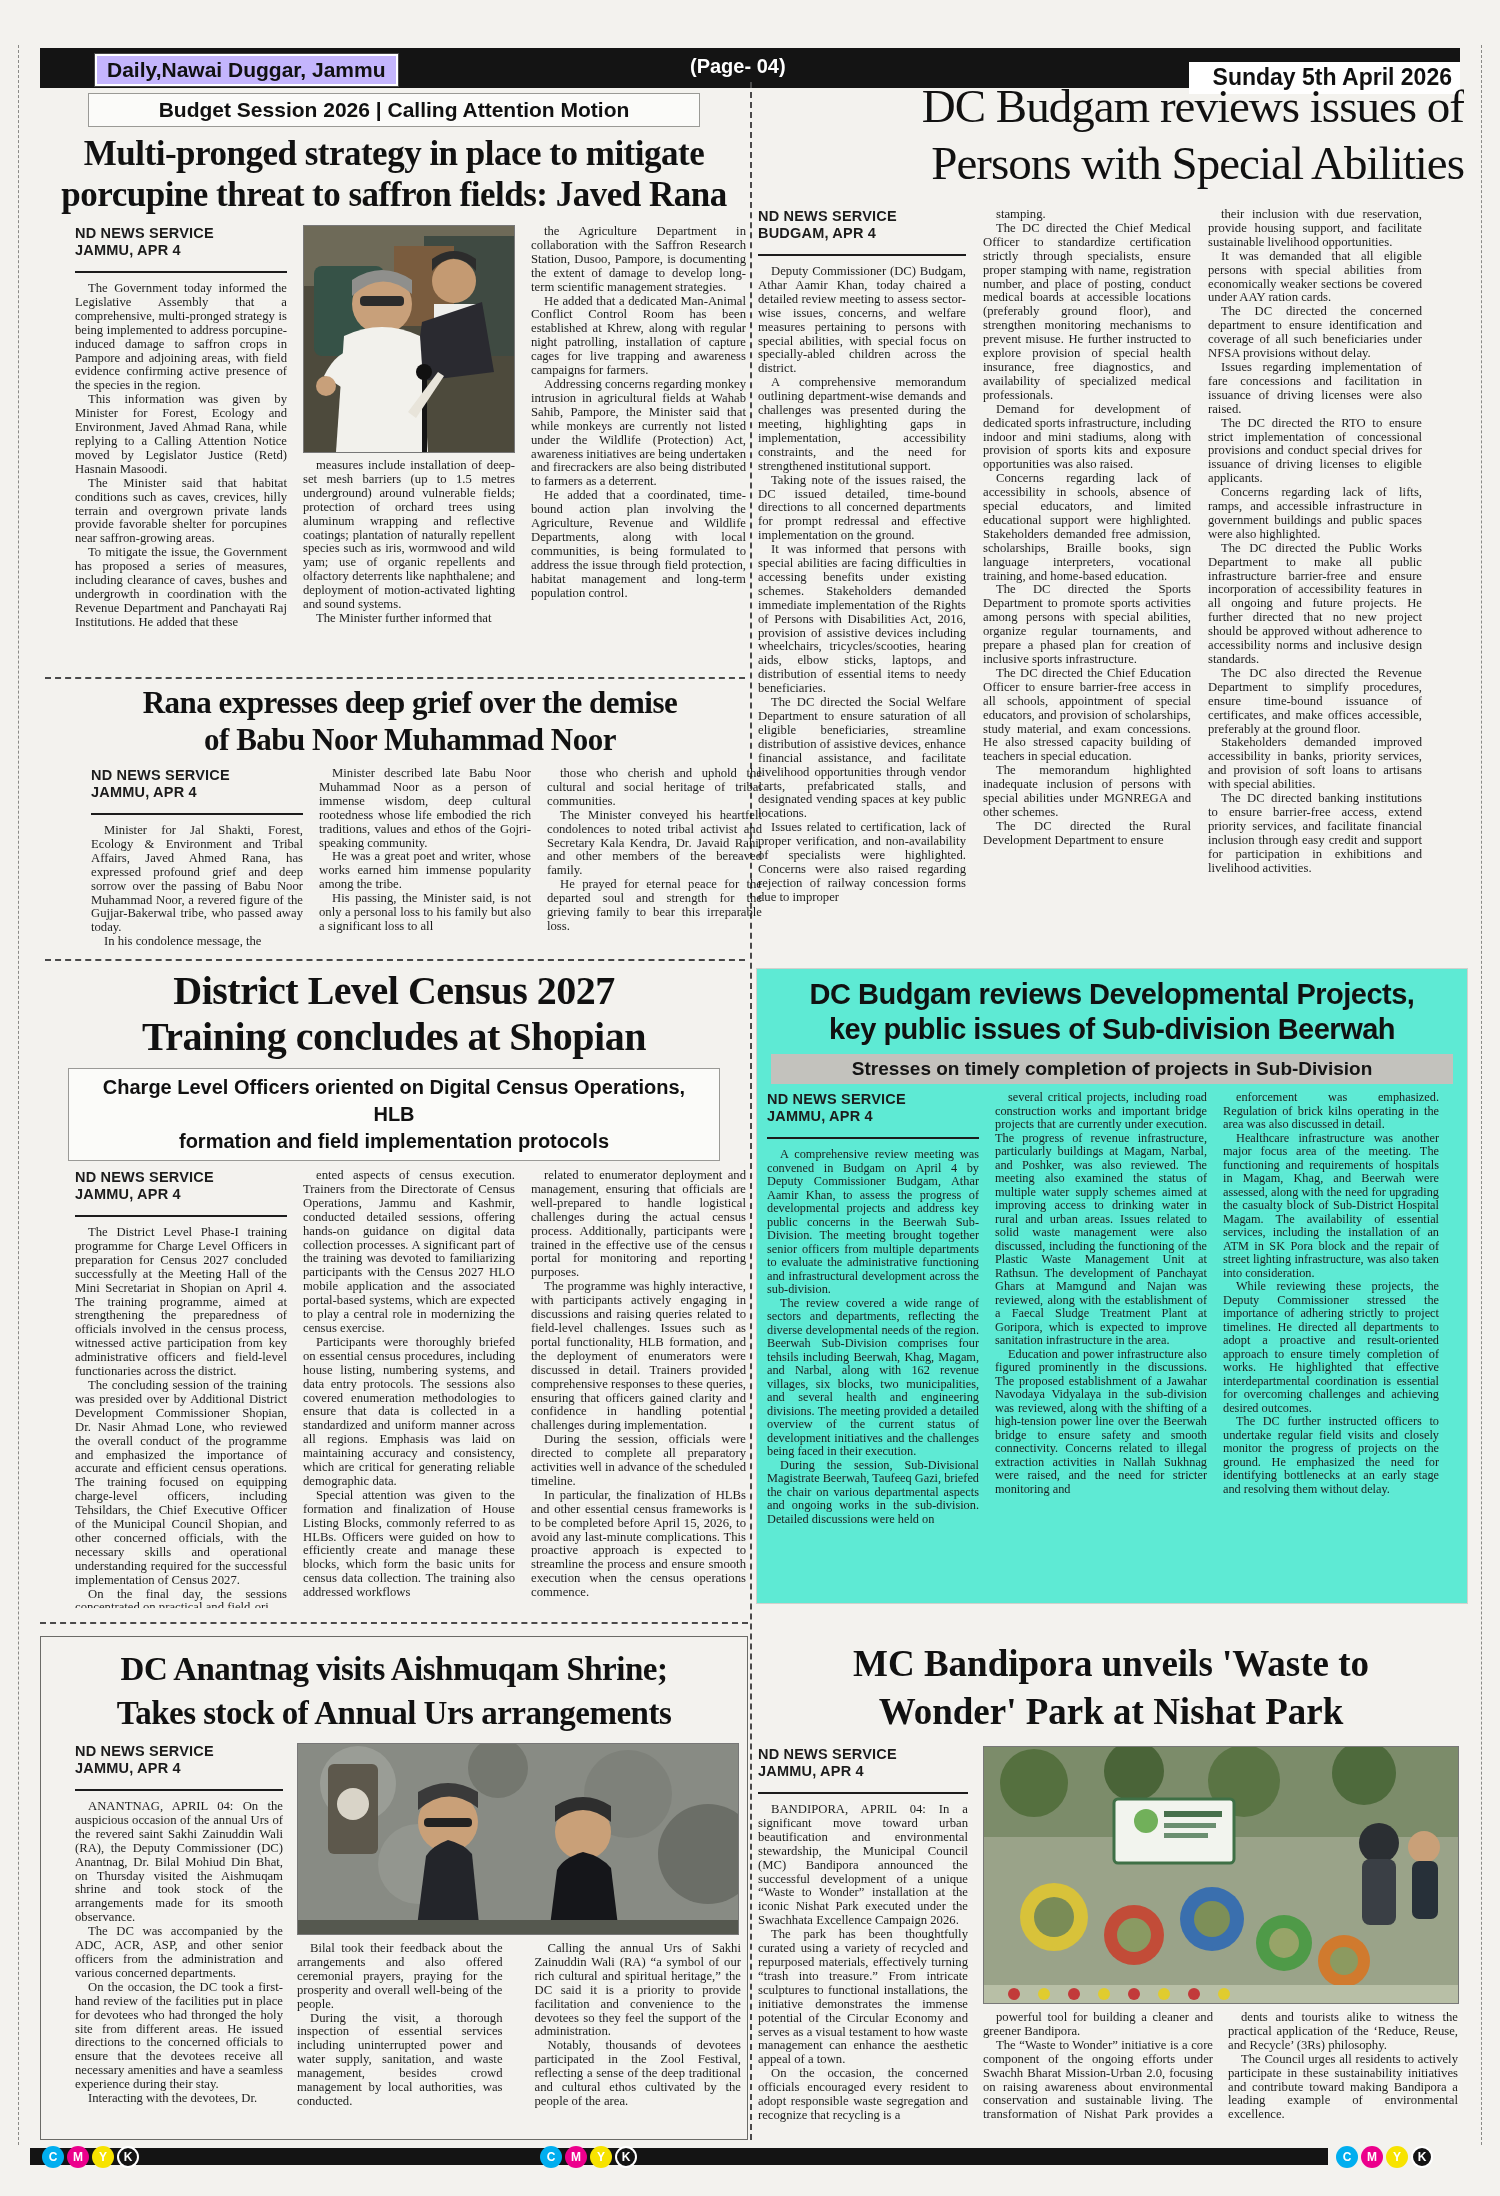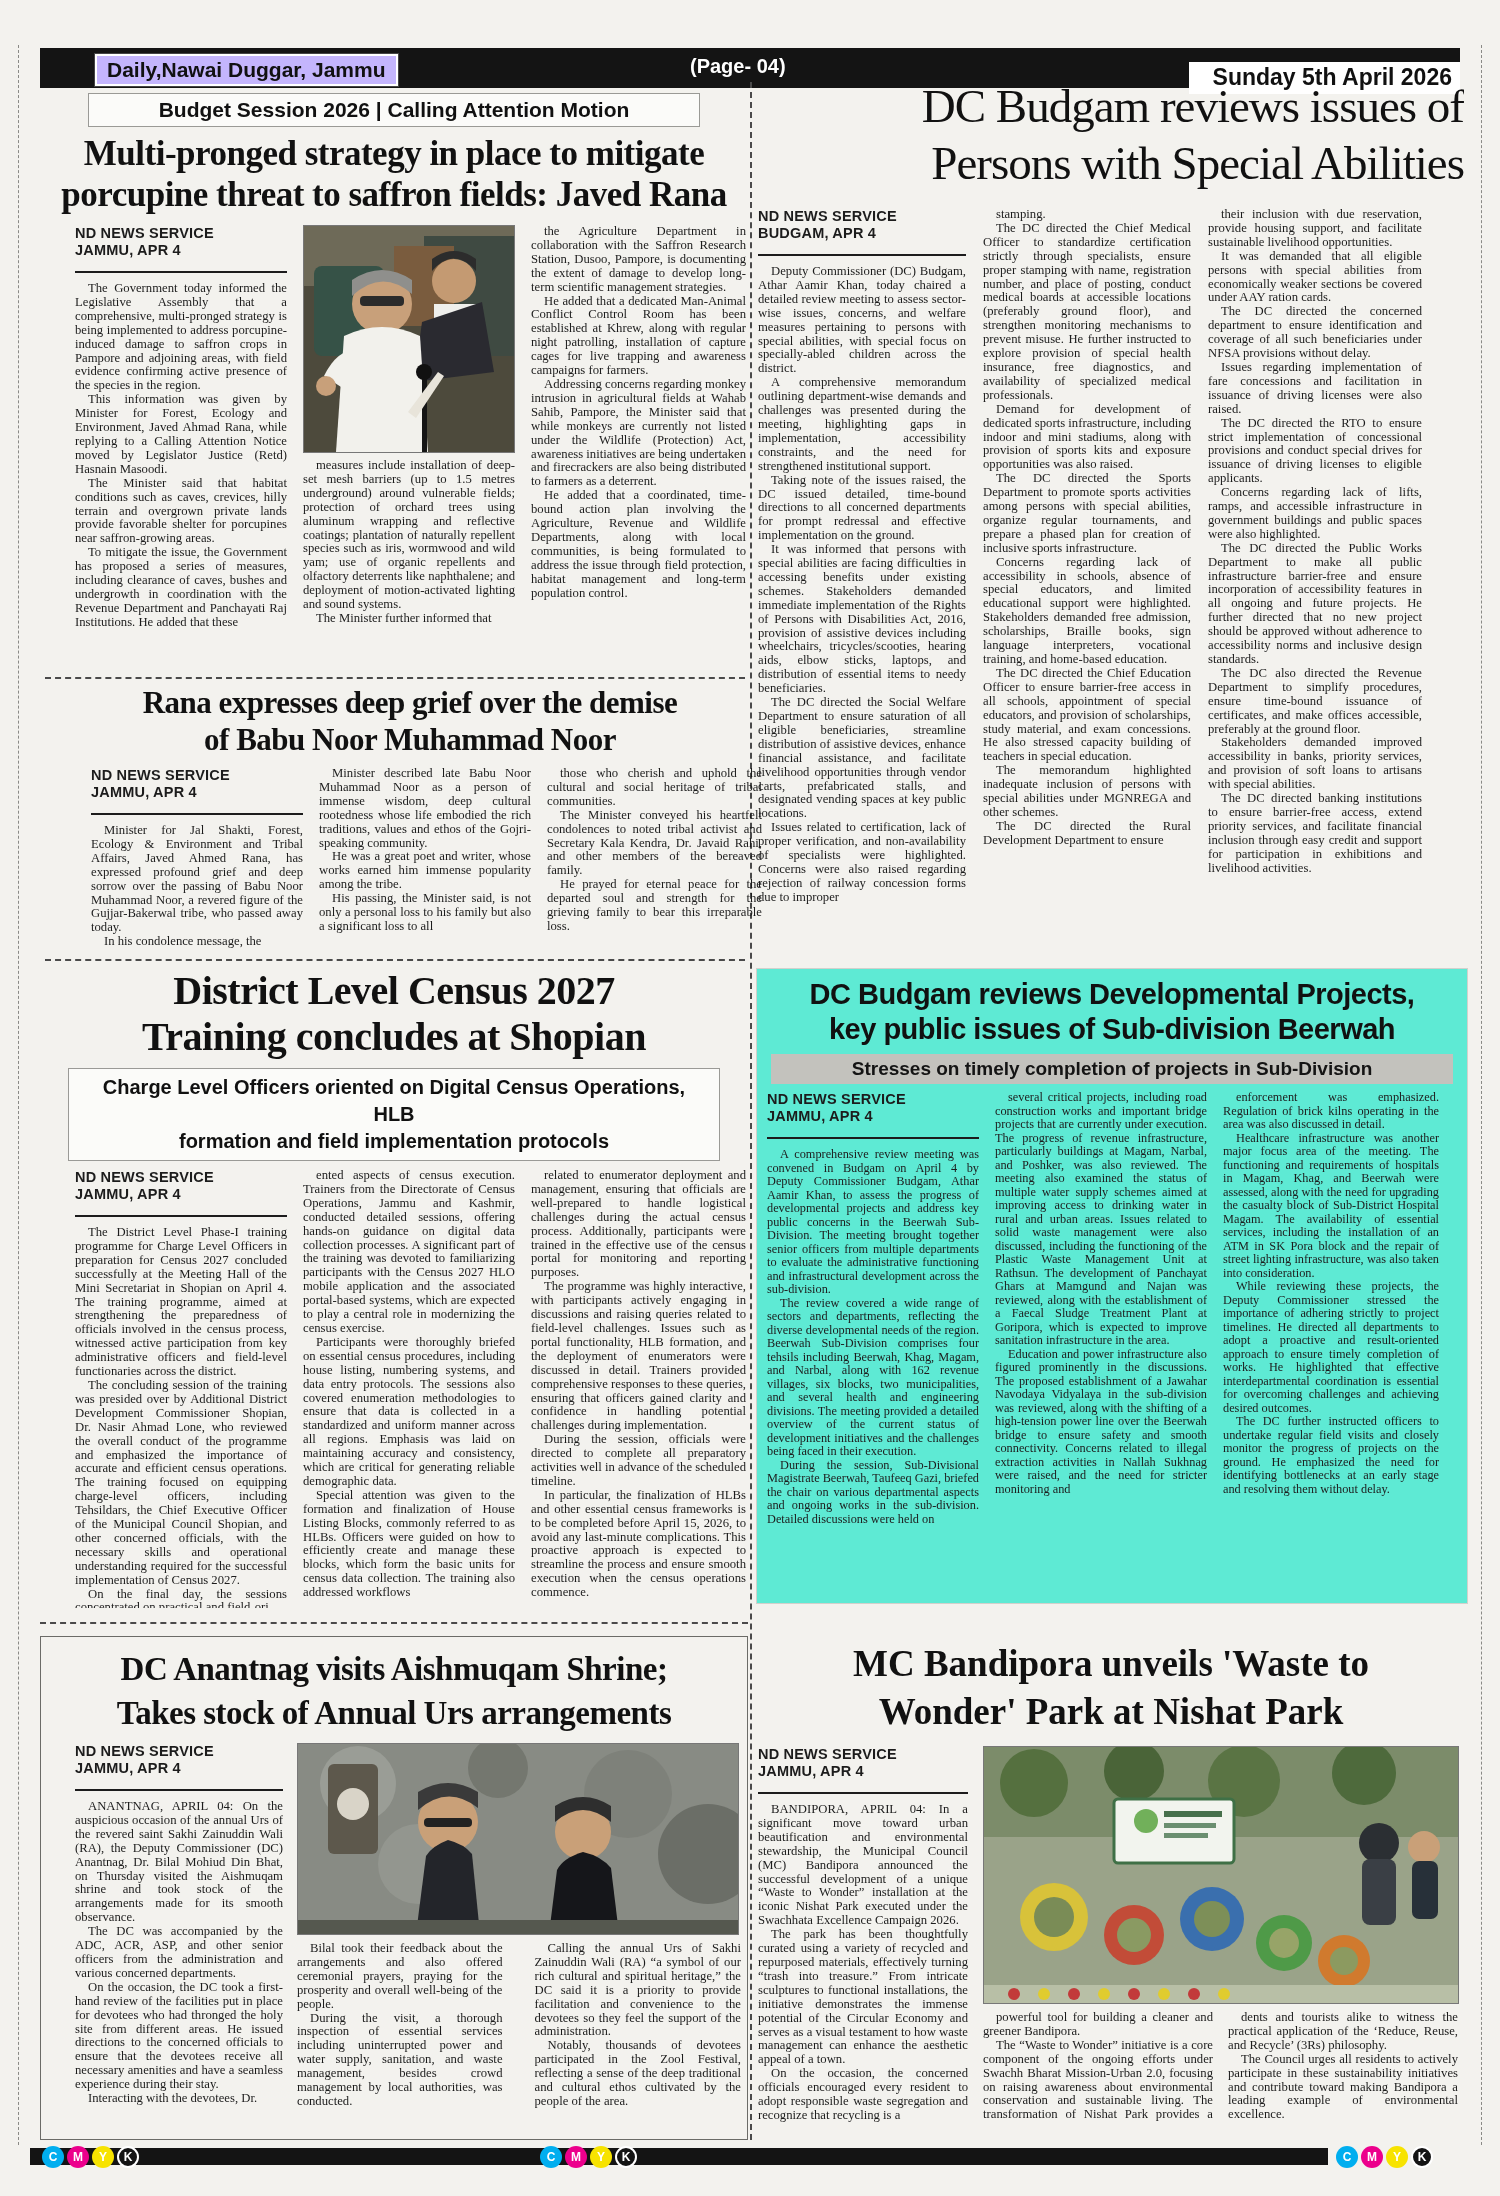--- a/index.html
+++ b/index.html
@@ -129,22 +129,22 @@
           <p>It was informed that persons with special abilities are facing difficulties in accessing benefits under existing schemes. Stakeholders demanded immediate implementation of the Rights of Persons with Disabilities Act, 2016, provision of assistive devices including wheelchairs, tricycles/scooties, hearing aids, elbow sticks, laptops, and distribution of essential items to needy beneficiaries.</p>
           <p>The DC directed the Social Welfare Department to ensure saturation of all eligible beneficiaries, streamline distribution of assistive devices, enhance financial assistance, and facilitate livelihood opportunities through vendor carts, prefabricated stalls, and designated vending spaces at key public locations.</p>
           <p>Issues related to certification, lack of proper verification, and non-availability of specialists were highlighted. Concerns were also raised regarding rejection of railway concession forms due to improper</p>
         </div>
     </div>
     <div class="clip" style="width:208px;height:738px">
       <div class="paras bodytext">
           <p>stamping.</p>
           <p>The DC directed the Chief Medical Officer to standardize certification strictly through specialists, ensure proper stamping with name, registration number, and place of posting, conduct medical boards at accessible locations (preferably ground floor), and strengthen monitoring mechanisms to prevent misuse. He further instructed to explore provision of special health insurance, free diagnostics, and availability of specialized medical professionals.</p>
           <p>Demand for development of dedicated sports infrastructure, including indoor and mini stadiums, along with provision of sports kits and exposure opportunities was also raised.</p>
+          <p>Concerns regarding lack of accessibility in schools, absence of special educators, and limited educational support were highlighted. Stakeholders demanded free admission, scholarships, Braille books, sign language interpreters, vocational training, and home-based education.</p>
           <p>The DC directed the Sports Department to promote sports activities among persons with special abilities, organize regular tournaments, and prepare a phased plan for creation of inclusive sports infrastructure.</p>
-          <p>Concerns regarding lack of accessibility in schools, absence of special educators, and limited educational support were highlighted. Stakeholders demanded free admission, scholarships, Braille books, sign language interpreters, vocational training, and home-based education.</p>
           <p>The DC directed the Chief Education Officer to ensure barrier-free access in all schools, appointment of special educators, and provision of scholarships, study material, and exam concessions. He also stressed capacity building of teachers in special education.</p>
           <p>The memorandum highlighted inadequate inclusion of persons with special abilities under MGNREGA and other schemes.</p>
           <p>The DC directed the Rural Development Department to ensure</p>
         </div>
     </div>
     <div class="clip" style="width:214px;height:738px">
       <div class="paras bodytext">
           <p>their inclusion with due reservation, provide housing support, and facilitate sustainable livelihood opportunities.</p>
           <p>It was demanded that all eligible persons with special abilities from economically weaker sections be covered under AAY ration cards.</p>
           <p>The DC directed the concerned department to ensure identification and coverage of all such beneficiaries under NFSA provisions without delay.</p>

